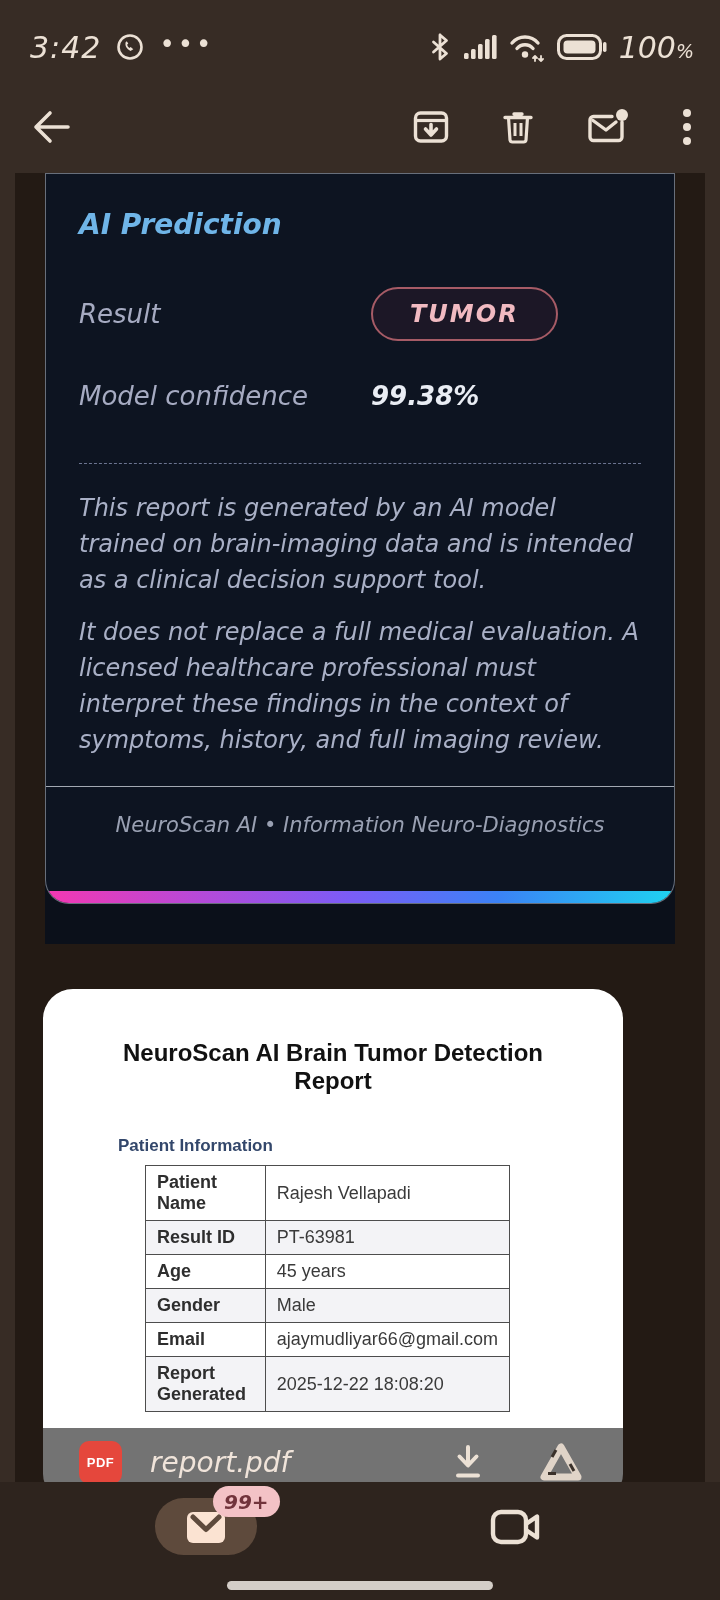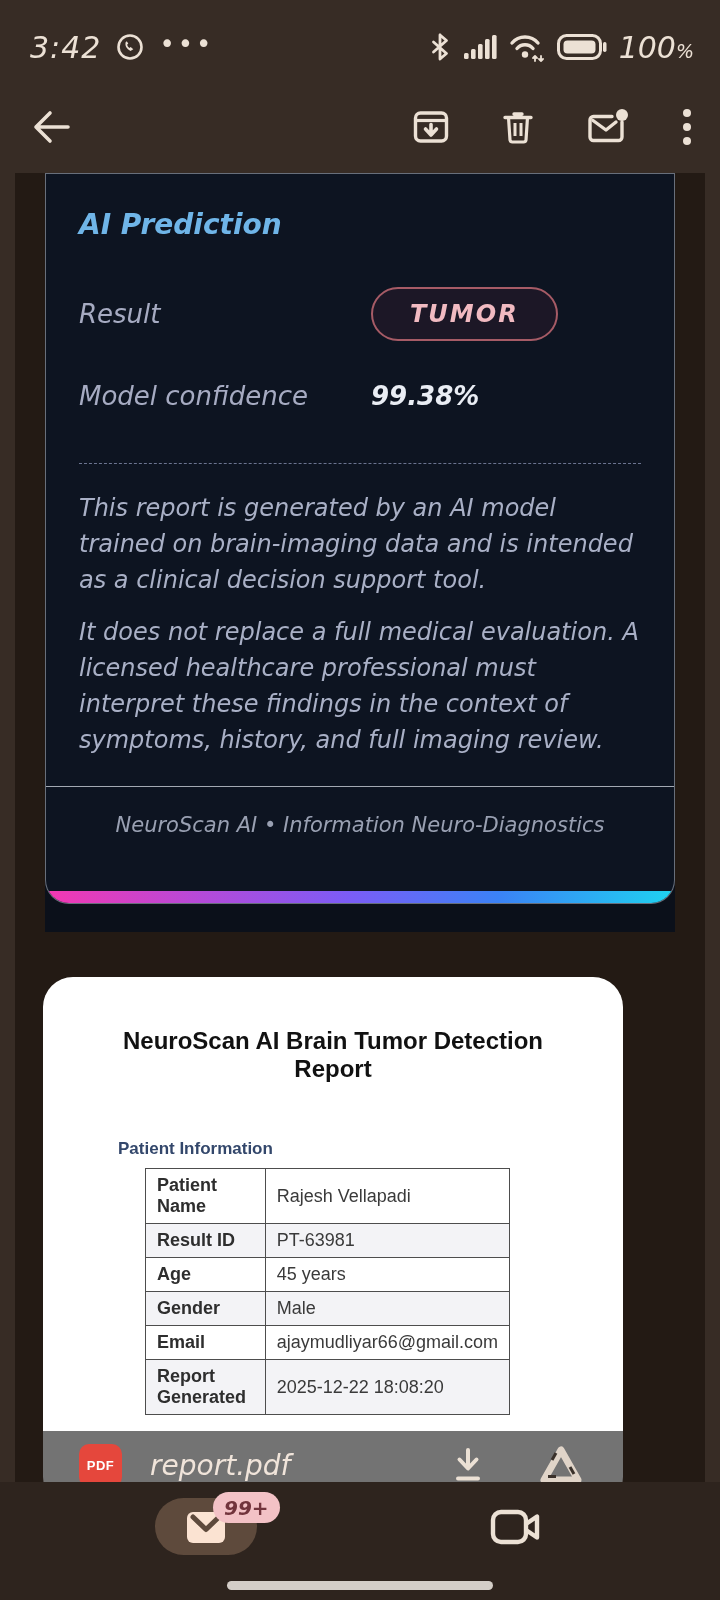--- a/index.html
+++ b/index.html
@@ -22,21 +22,21 @@
   .sb-pct .pct-sign { font-size:19px; }
 
   
   .toolbar { height:93px; display:flex; align-items:center; padding:0 26px 0 30px; }
   .tb-spacer { flex:1; }
   .tb-right { display:flex; align-items:center; gap:50px; }
   .icon-btn { background:none; border:none; padding:0; cursor:pointer; }
 
   
   .webview { margin:0 15px; background:#231a14; padding-bottom:6px; }
-  .email-bodybg { margin:0 30px; background:#0b101a; padding-bottom:28px; }
+  .email-bodybg { margin:0 30px; background:#0b101a; padding-bottom:40px; }
   .email-card {
     background:#0d1421; border:1px solid rgba(195,201,213,0.5);
     border-radius:0 0 24px 24px; overflow:hidden;
   }
   .email-inner { padding:20px 33px 0 33px; }
   .email-title { color:#6fb5e8; font-size:28px; font-weight:600; margin:14px 0 46px 0; }
   .kv-row { display:grid; grid-template-columns:292px 1fr; align-items:center; margin-bottom:40px; }
   .kv-label { color:#a6abc2; font-size:26px; }
   .kv-value { color:#e9edf4; font-size:26px; font-weight:600; }
   .badge-pill {
@@ -58,21 +58,21 @@
     background:linear-gradient(90deg,#f438b2 0%,#b44ad9 25%,#7c5cf6 48%,#3b82f6 72%,#1fd3f0 100%);
   }
 
   
   .pdf-card {
     margin:45px 0 0 28px; width:580px; background:#ffffff;
     border-radius:30px 30px 0 0; padding:50px 0 16px 0;
     font-family:"Liberation Sans",sans-serif; font-style:normal; color:#1a1a1a;
   }
   .pdf-title { font-size:24px; font-weight:700; text-align:center; max-width:440px; margin:0 auto; line-height:28px; color:#111; }
-  .pdf-section { font-size:17px; font-weight:700; color:#33476b; margin:56px 0 9px 75px; }
+  .pdf-section { font-size:17px; font-weight:700; color:#33476b; margin:41px 0 9px 75px; }
   .pdf-table { border-collapse:collapse; margin-left:102px; width:365px; font-size:18px; }
   .pdf-table td { border:1px solid #4d4d4d; padding:6px 11px; height:27px; }
   .pdf-table tr:nth-child(even) { background:#f3f3f6; }
   .td-label { width:145px; font-weight:700; color:#2e2e2e; }
   .td-value { color:#3a3a3a; }
 
   
   .attach-bar {
     margin-left:28px; width:580px; height:74px; background:#737373;
     border-radius:0 0 28px 28px; display:flex; align-items:center; padding:0 40px 6px 36px;
@@ -98,21 +98,21 @@
   .forward-btn { width:273px; margin-left:16px; }
   .emoji-btn {
     width:66px; height:66px; margin-left:17px; border:none; border-radius:50%;
     background:#eec7b3; display:flex; align-items:center; justify-content:center; cursor:pointer;
   }
 
   
   .bottom-nav { position:absolute; left:0; bottom:0; width:720px; height:118px; background:#2e241e; }
   .mail-tab { position:absolute; left:155px; top:16px; width:102px; height:57px; background:#5e4a3c; border-radius:30px; display:flex; align-items:center; justify-content:center; cursor:pointer; }
   .mail-badge {
-    position:absolute; left:213px; top:10px; height:31px; padding:0 11px;
+    position:absolute; left:213px; top:4px; height:31px; padding:0 11px;
     background:#f3c2c6; color:#72343c; border-radius:16px;
     font-size:20px; display:flex; align-items:center; font-weight:600;
   }
   .meet-tab { position:absolute; left:486px; top:20px; width:60px; height:50px; display:flex; align-items:center; justify-content:center; cursor:pointer; background:none; border:none; }
   .gesture-bar { position:absolute; left:227px; top:99px; width:266px; height:9px; border-radius:5px; background:#d4cec8; }
 </style>
 </head>
 <body>
 
 <div class="phone">

